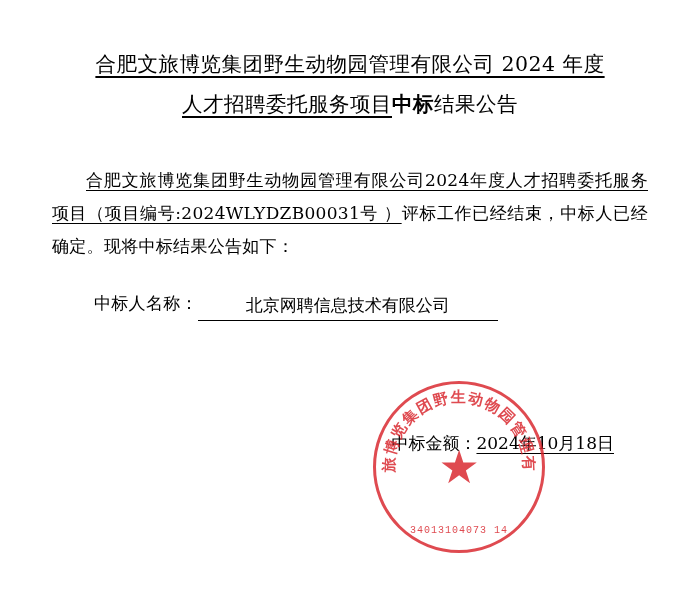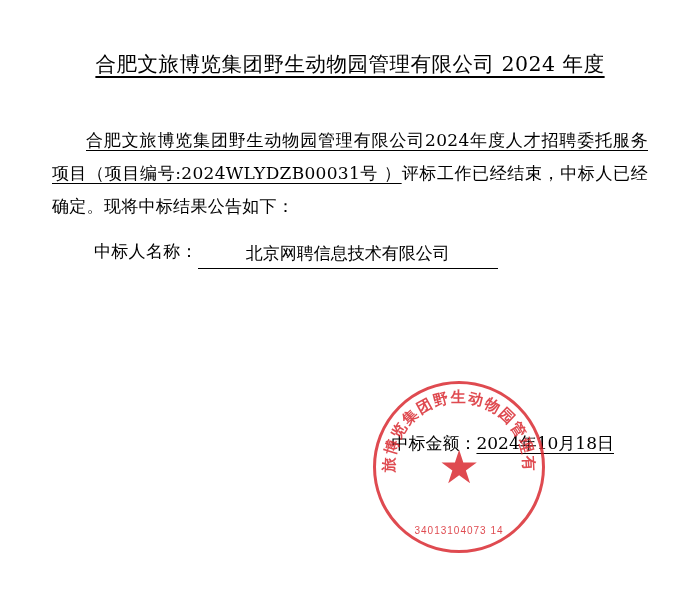--- a/index.html
+++ b/index.html
@@ -54,21 +54,21 @@
     letter-spacing: 0.3px;
     margin-top: 40px;
   }
   .para .u {
     text-decoration: underline;
     text-underline-offset: 4px;
   }
 
   
   .result-block {
-    margin-top: 10px;
+    margin-top: 22px;
     font-size: 17px;
     line-height: 36px;
     padding-left: 42px;
   }
   .res-row {
     white-space: nowrap;
     display: block;
   }
   .res-label {
     letter-spacing: 0.3px;
@@ -141,32 +141,35 @@
     letter-spacing: 1.5px;
   }
   .seal-code {
     position: absolute;
     left: 0;
     bottom: 14px;
     width: 166px;
     text-align: center;
     color: #d8232a;
     font-size: 10px;
-    font-family: Liberation Sans, sans-serif;
+    font-family: Liberation Mono, monospace;
     letter-spacing: 1px;
   }
 </style>
 </head>
 <body>
 
 <div class="page">
 
   <div class="title-block">
     <div class="title-line">
       <span class="u">合肥文旅博览集团野生动物园管理有限公司 2024 年度</span>
+    </div>
+    <div class="title-line">
+      <span class="u">人才招聘委托服务项目</span><span class="b">中标</span><span>结果公告</span>
     </div>
   </div>
 
   <div class="body-block">
     <div class="para"><span class="u">合肥文旅博览集团野生动物园管理有限公司2024年度人才招聘委托服务项目（项目编号:2024WLYDZB00031号 ）</span><span>评标工作已经结束，中标人已经确定。现将中标结果公告如下：</span></div>
   </div>
 
   <div class="result-block">
     <div class="res-row">
       <span class="res-label">中标人名称：</span><span class="fill fill-name">北京网聘信息技术有限公司</span>

